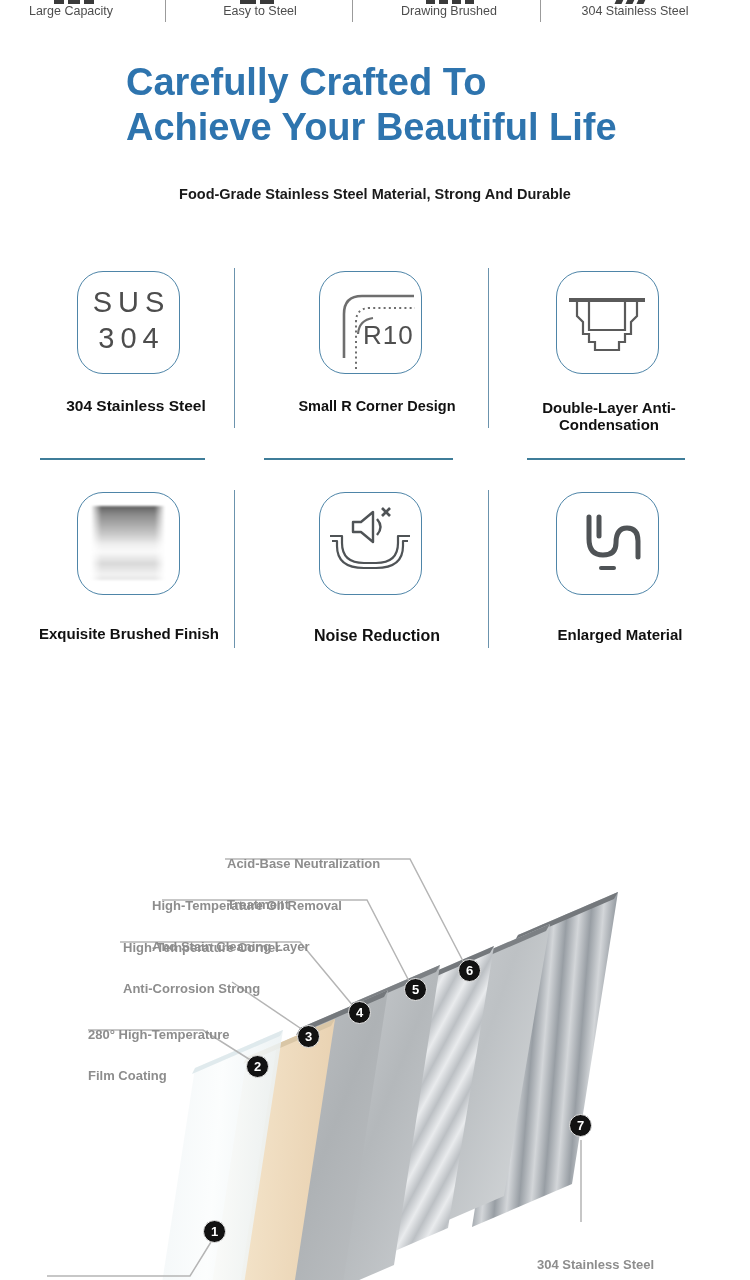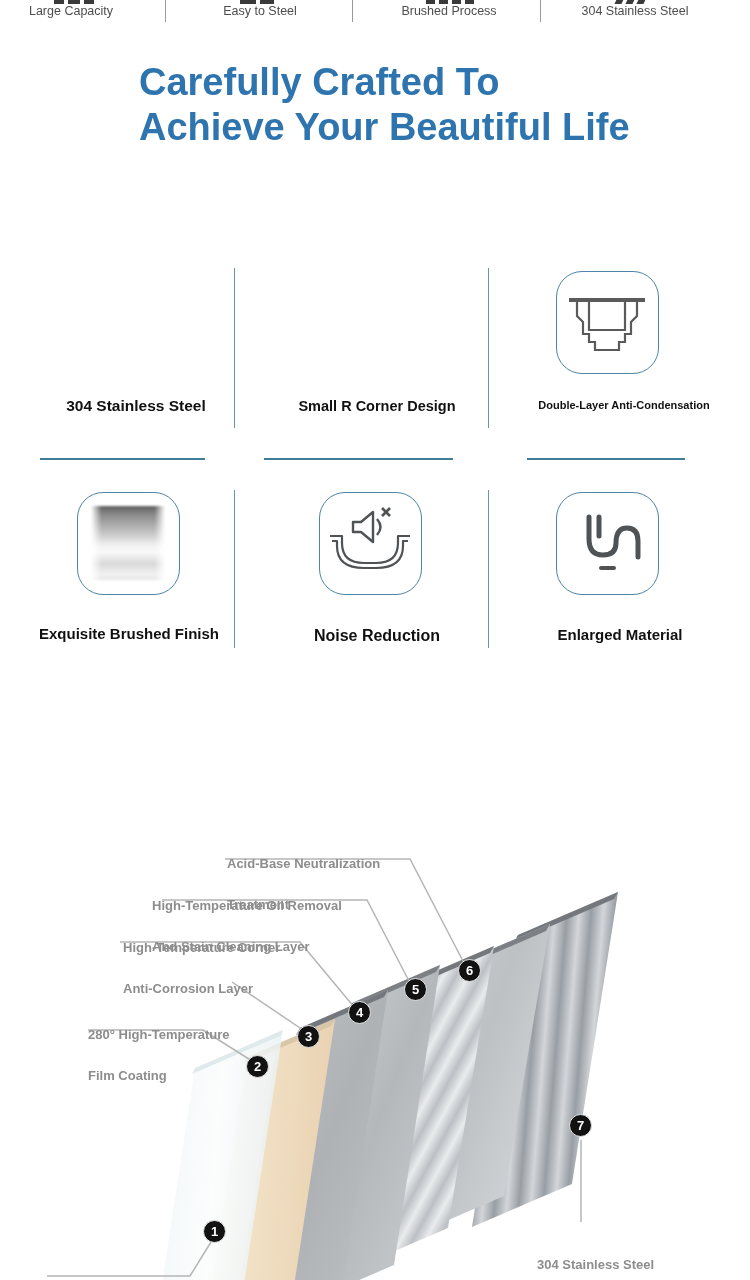--- a/index.html
+++ b/index.html
@@ -5,21 +5,21 @@
   html,body{margin:0;padding:0;background:#fff;}
   #page{position:relative;width:750px;height:1280px;background:#ffffff;overflow:hidden;
         font-family:"Liberation Sans",sans-serif;}
   .abs{position:absolute;}
   
   .topbar-label{position:absolute;top:4px;font-size:12.5px;color:#4d4d4d;text-align:center;width:150px;}
   .topbar-divider{position:absolute;top:0;width:1px;height:22px;background:#9b9b9b;}
   .top-frag{position:absolute;top:0;height:4px;overflow:hidden;}
   .top-frag span{display:inline-block;height:10px;background:#3a3a3a;margin:0 2px;vertical-align:top;}
   
-  .hero-title{position:absolute;left:139px;top:60px;font-size:38px;line-height:45px;
+  .hero-title{position:absolute;left:126px;top:60px;font-size:38px;line-height:45px;
               font-weight:bold;color:#2e74ae;letter-spacing:0px;}
   .hero-sub{position:absolute;left:0;top:186px;width:750px;text-align:center;
             font-size:14.5px;font-weight:bold;color:#1a1a1a;}
   
   .icon-box{position:absolute;width:101px;height:101px;border:1.5px solid #4e85a8;
             border-radius:26px;background:#fff;}
   .feature-label{position:absolute;width:210px;text-align:center;font-weight:bold;color:#111;}
   .v-divider{position:absolute;width:1px;background:#6b93ad;}
   .h-teal{position:absolute;height:2px;background:#3f7d99;}
   .sus-text{position:absolute;left:0;top:12px;width:101px;text-align:center;
@@ -51,41 +51,56 @@
     <span style="width:16px"></span><span style="width:14px"></span>
   </div>
   <div class="top-frag" style="left:424px;width:54px;">
     <span style="width:9px"></span><span style="width:9px"></span><span style="width:9px"></span><span style="width:9px"></span>
   </div>
   <div class="top-frag" style="left:612px;width:50px;">
     <span style="width:7px;transform:skewX(-25deg)"></span><span style="width:7px;transform:skewX(-25deg)"></span><span style="width:7px;transform:skewX(-25deg)"></span>
   </div>
   <div class="topbar-label" style="left:-4px;">Large Capacity</div>
   <div class="topbar-label" style="left:185px;">Easy to Steel</div>
-  <div class="topbar-label" style="left:374px;">Brushed Process</div>
+  <div class="topbar-label" style="left:374px;">Drawing Brushed</div>
   <div class="topbar-label" style="left:560px;">304 Stainless Steel</div>
   <div class="topbar-divider" style="left:165px;"></div>
   <div class="topbar-divider" style="left:352px;"></div>
   <div class="topbar-divider" style="left:540px;"></div>
 
   <div class="hero-title">
     <div>Carefully Crafted To</div>
     <div>Achieve Your Beautiful Life</div>
   </div>
-
+  <div class="hero-sub">Food-Grade Stainless Steel Material, Strong And Durable</div>
+
+  <div class="icon-box" style="left:77px;top:271px;">
+    <div class="sus-text">
+      <div>SUS</div>
+      <div>304</div>
+    </div>
+  </div>
+  <div class="icon-box" style="left:319px;top:271px;">
+    <svg width="100" height="100" viewBox="0 0 100 100" fill="none">
+      <path d="M24,86 V42 Q24,24 42,24 H94" stroke="#6e6e6e" stroke-width="2.6"></path>
+      <path d="M36,97 V50 Q36,36 50,36 H95" stroke="#6e6e6e" stroke-width="2" stroke-dasharray="2 3.2"></path>
+      <path d="M38,62 Q39,48 53,46" stroke="#6e6e6e" stroke-width="2.2"></path>
+    </svg>
+    <span class="r10-text">R10</span>
+  </div>
   <div class="icon-box" style="left:556px;top:271px;">
     <svg width="100" height="100" viewBox="0 0 100 100" fill="none" stroke="#5a5a5a">
       <line x1="12" y1="28" x2="88" y2="28" stroke-width="4"></line>
       <path d="M20,30 L20,44 L26,50 L26,62 L32,62 L32,70 L38,70 L38,78 L62,78 L62,70 L68,70 L68,62 L74,62 L74,50 L80,44 L80,30" stroke-width="2.2"></path>
       <path d="M32,30 L32,58 L68,58 L68,30" stroke-width="2.2"></path>
     </svg>
   </div>
   <div class="feature-label" style="left:31px;top:397px;font-size:15.5px;">304 Stainless Steel</div>
   <div class="feature-label" style="left:272px;top:398px;font-size:14.5px;">Small R Corner Design</div>
-  <div class="feature-label" style="left:519px;top:399px;font-size:11px;">Double-Layer Anti-Condensation</div>
+  <div class="feature-label" style="left:504px;top:399px;font-size:15px;">Double-Layer Anti-Condensation</div>
   <div class="v-divider" style="left:234px;top:268px;height:160px;"></div>
   <div class="v-divider" style="left:488px;top:268px;height:160px;"></div>
 
   <div class="h-teal" style="left:40px;top:458px;width:165px;"></div>
   <div class="h-teal" style="left:264px;top:458px;width:189px;"></div>
   <div class="h-teal" style="left:527px;top:458px;width:158px;"></div>
 
   <div class="icon-box" style="left:77px;top:492px;">
     <div class="brush-swatch"></div>
   </div>
@@ -196,21 +211,21 @@
   <div class="dlabel" style="left:227px;top:830px;">
     <div>Acid-Base Neutralization</div>
     <div>Treatment</div>
   </div>
   <div class="dlabel" style="left:152px;top:872px;">
     <div>High-Temperature Oil Removal</div>
     <div>And Stain Cleaning Layer</div>
   </div>
   <div class="dlabel" style="left:123px;top:914px;">
     <div>High-Temperature Corner</div>
-    <div>Anti-Corrosion Layer</div>
+    <div>Anti-Corrosion Strong</div>
   </div>
   <div class="dlabel" style="left:88px;top:1001px;">
     <div>280° High-Temperature</div>
     <div>Film Coating</div>
   </div>
   <div class="dlabel" style="left:58px;top:1253px;">
     
   </div>
   <div class="dlabel" style="left:537px;top:1231px;">
     <div>304 Stainless Steel</div>

